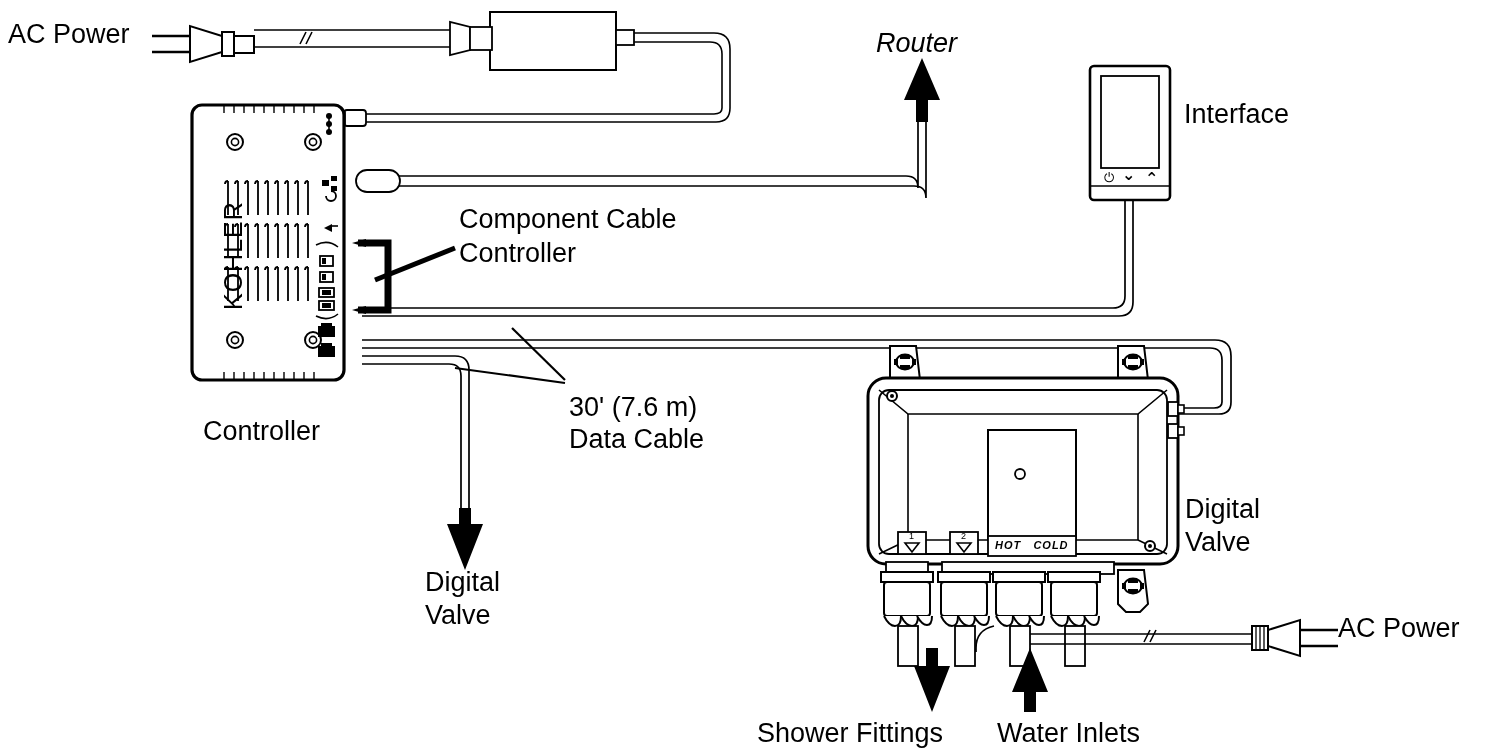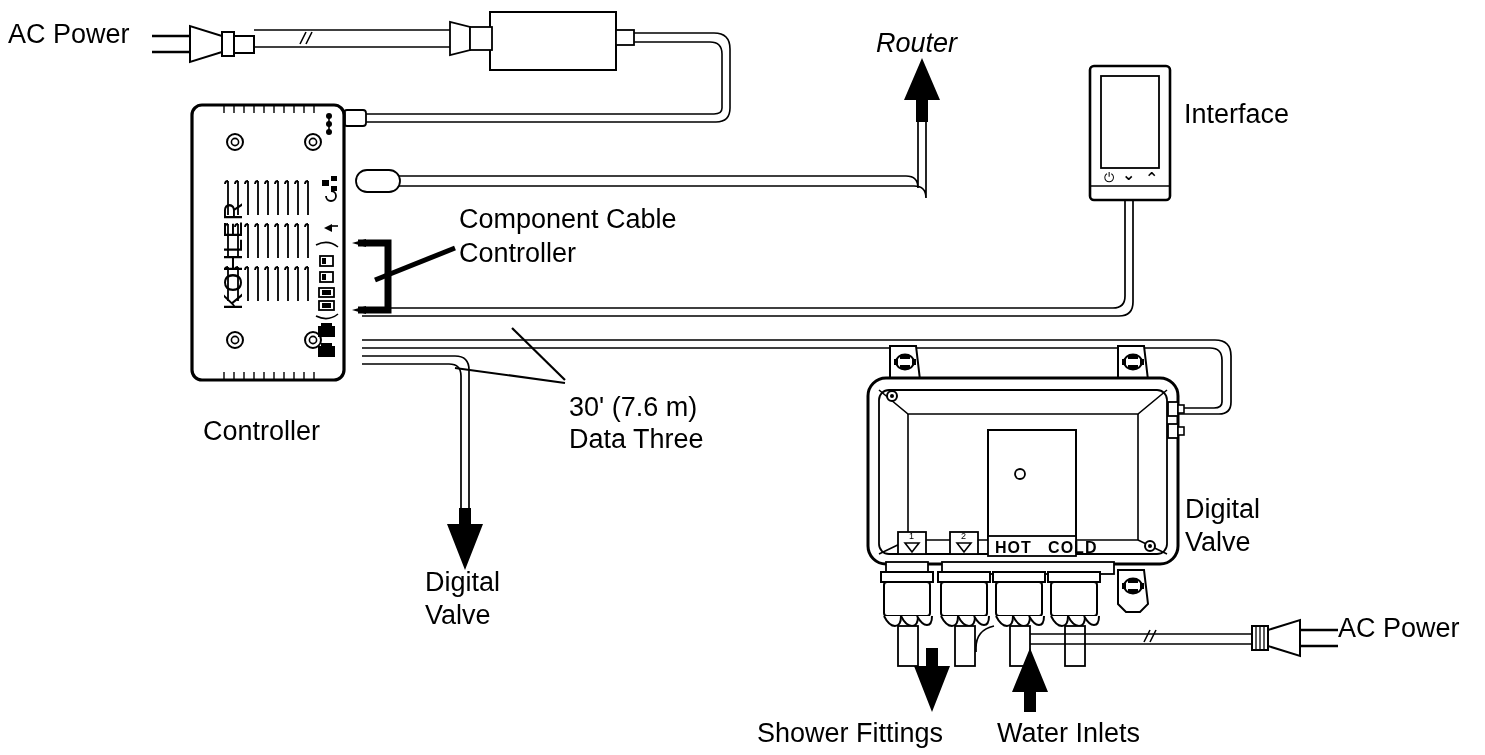--- a/index.html
+++ b/index.html
@@ -4,21 +4,21 @@
 <title>Installation Diagram</title>
 <style>
   html,body{margin:0;padding:0;background:#ffffff;}
   body{width:1485px;height:755px;overflow:hidden;
        font-family:"Liberation Sans","DejaVu Sans",sans-serif;color:#000;}
   #stage{position:relative;width:1485px;height:755px;}
   #stage svg{position:absolute;top:0;left:0;}
   .lbl{position:absolute;font-family:"Liberation Sans","DejaVu Sans",sans-serif;
        color:#000;white-space:pre;line-height:1.18;}
   .f28{font-size:27px;}
-  .f11{font-size:16px;font-weight:bold;letter-spacing:.5px;}
+  .f11{font-size:11px;font-weight:bold;letter-spacing:.5px;font-style:italic;}
   .f9{font-size:9px;}
   .khl{position:absolute;font-size:25px;letter-spacing:1px;
         transform:rotate(-90deg);transform-origin:0 0;color:#000;
         font-family:"Liberation Sans","DejaVu Sans",sans-serif;}
 </style>
 </head>
 <body>
 
 <div id="stage">
 
@@ -275,21 +275,21 @@
 <div class="lbl f28" style="left:876px;top:28px;font-style:italic;">Router</div>
 
 <div class="lbl f28" style="left:1184px;top:99px;">Interface</div>
 
 <div class="lbl f28" style="left:459px;top:204px;text-align:right;">Component Cable</div>
 <div class="lbl f28" style="left:459px;top:238px;">Controller</div>
 
 <div class="lbl f28" style="left:203px;top:399px;margin-top:17px;">Controller</div>
 
 <div class="lbl f28" style="left:569px;top:392px;">30' (7.6 m)</div>
-<div class="lbl f28" style="left:569px;top:424px;">Data Three</div>
+<div class="lbl f28" style="left:569px;top:424px;">Data Cable</div>
 
 <div class="lbl f28" style="left:425px;top:567px;">Digital</div>
 <div class="lbl f28" style="left:425px;top:600px;">Valve</div>
 
 <div class="lbl f28" style="left:1185px;top:494px;">Digital</div>
 <div class="lbl f28" style="left:1185px;top:527px;">Valve</div>
 
 <div class="lbl f28" style="left:1338px;top:613px;">AC Power</div>
 
 <div class="lbl f28" style="left:997px;top:718px;">Water Inlets</div>

